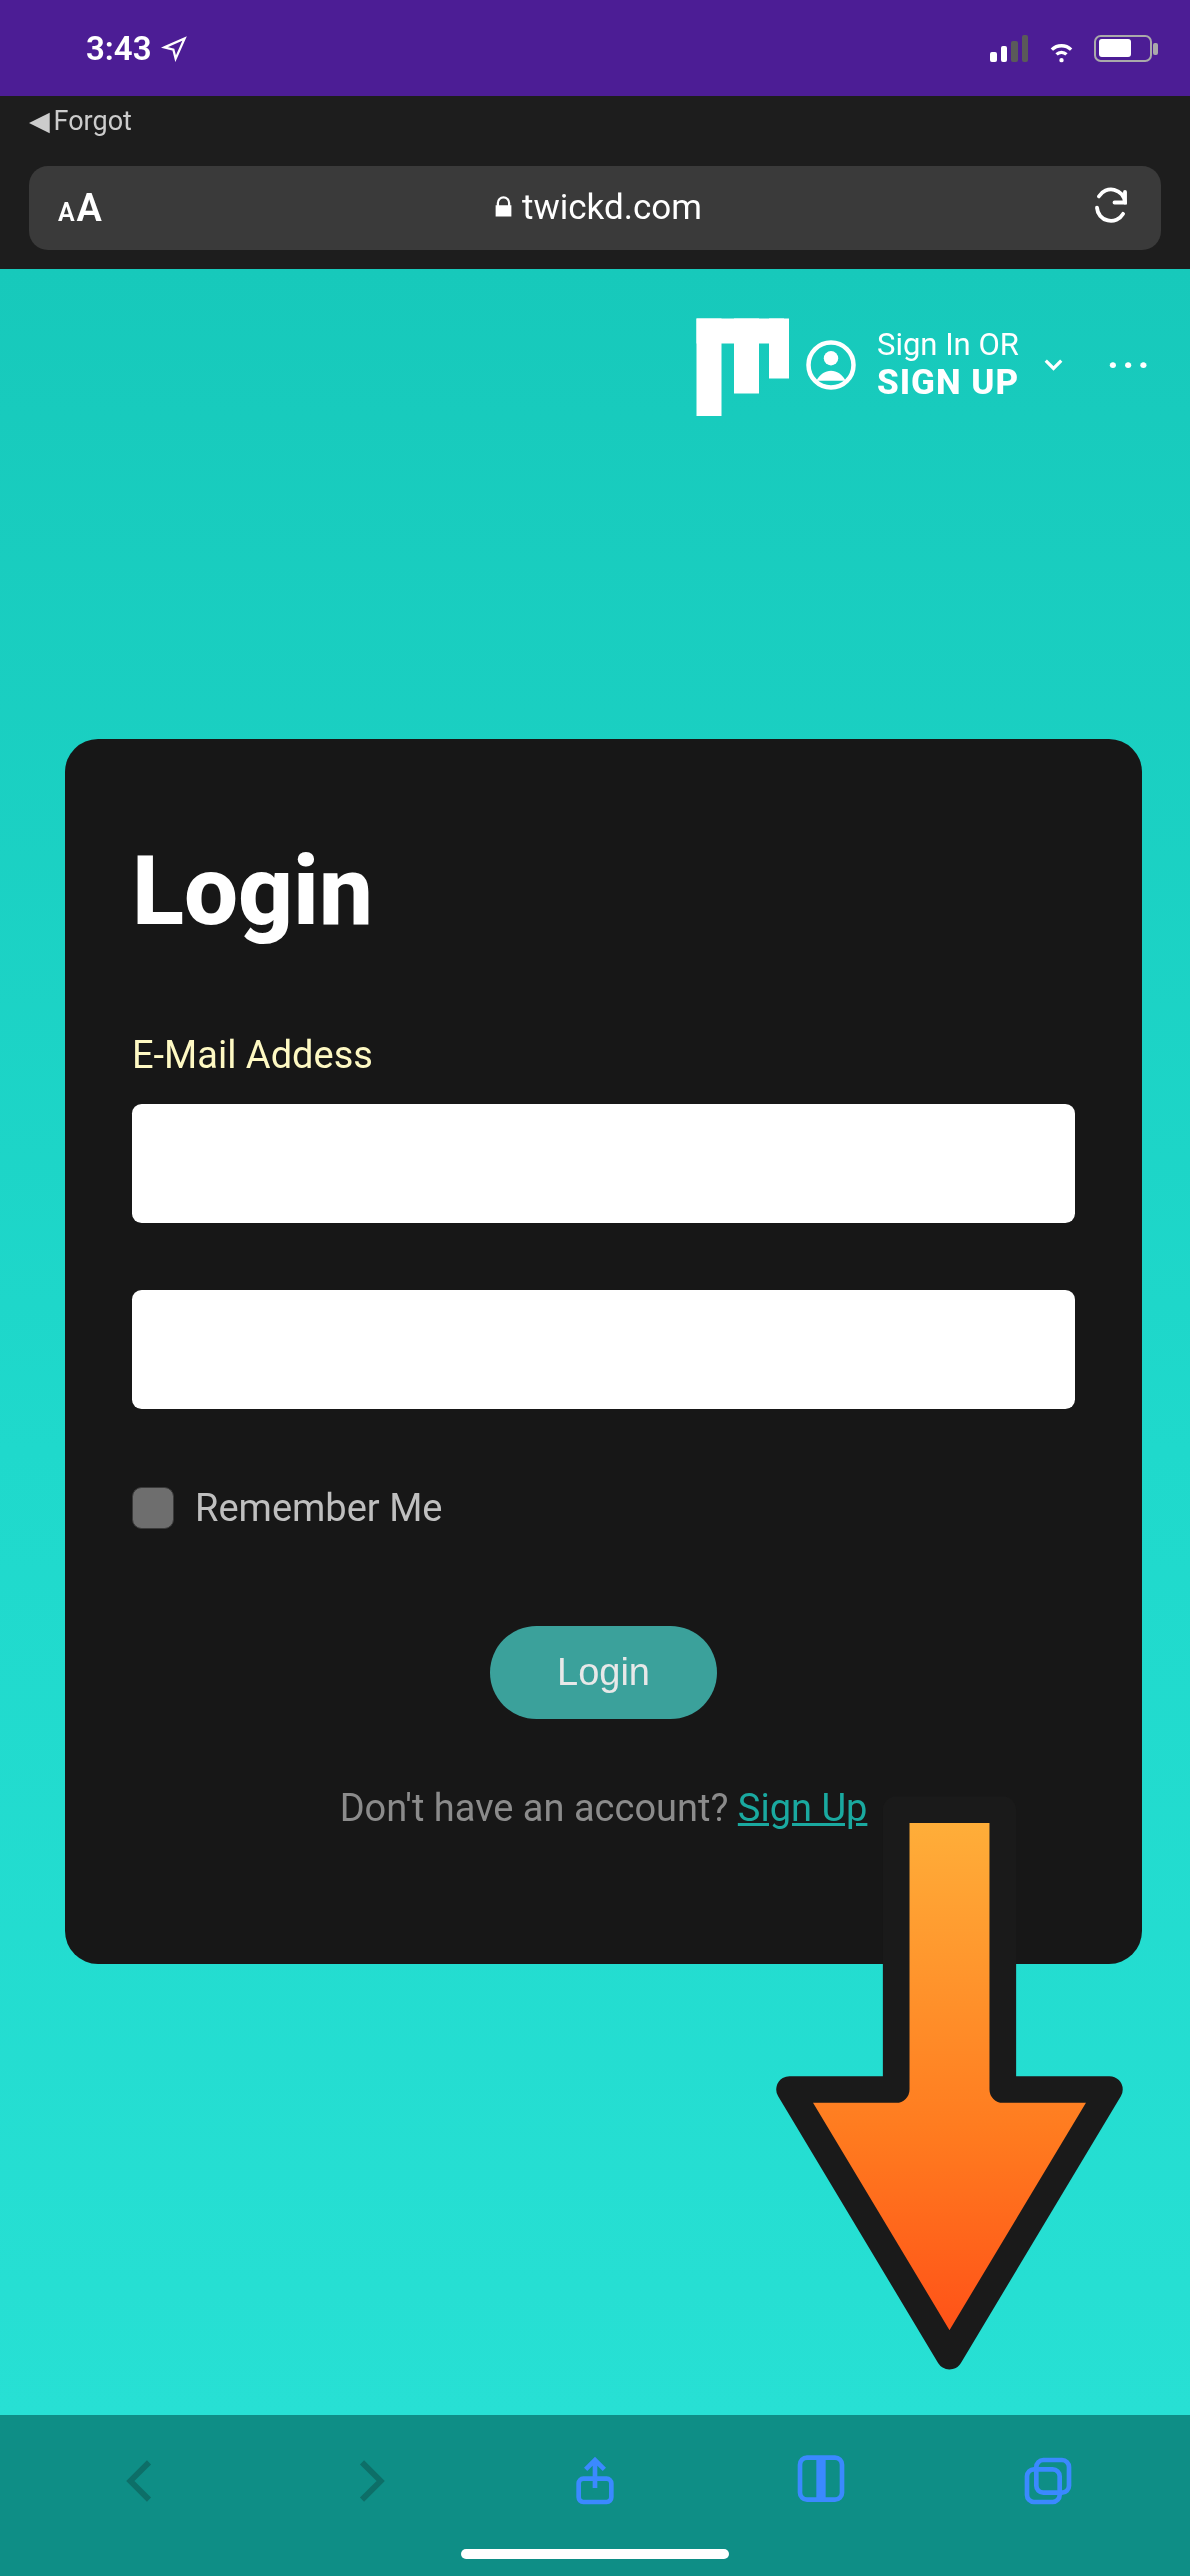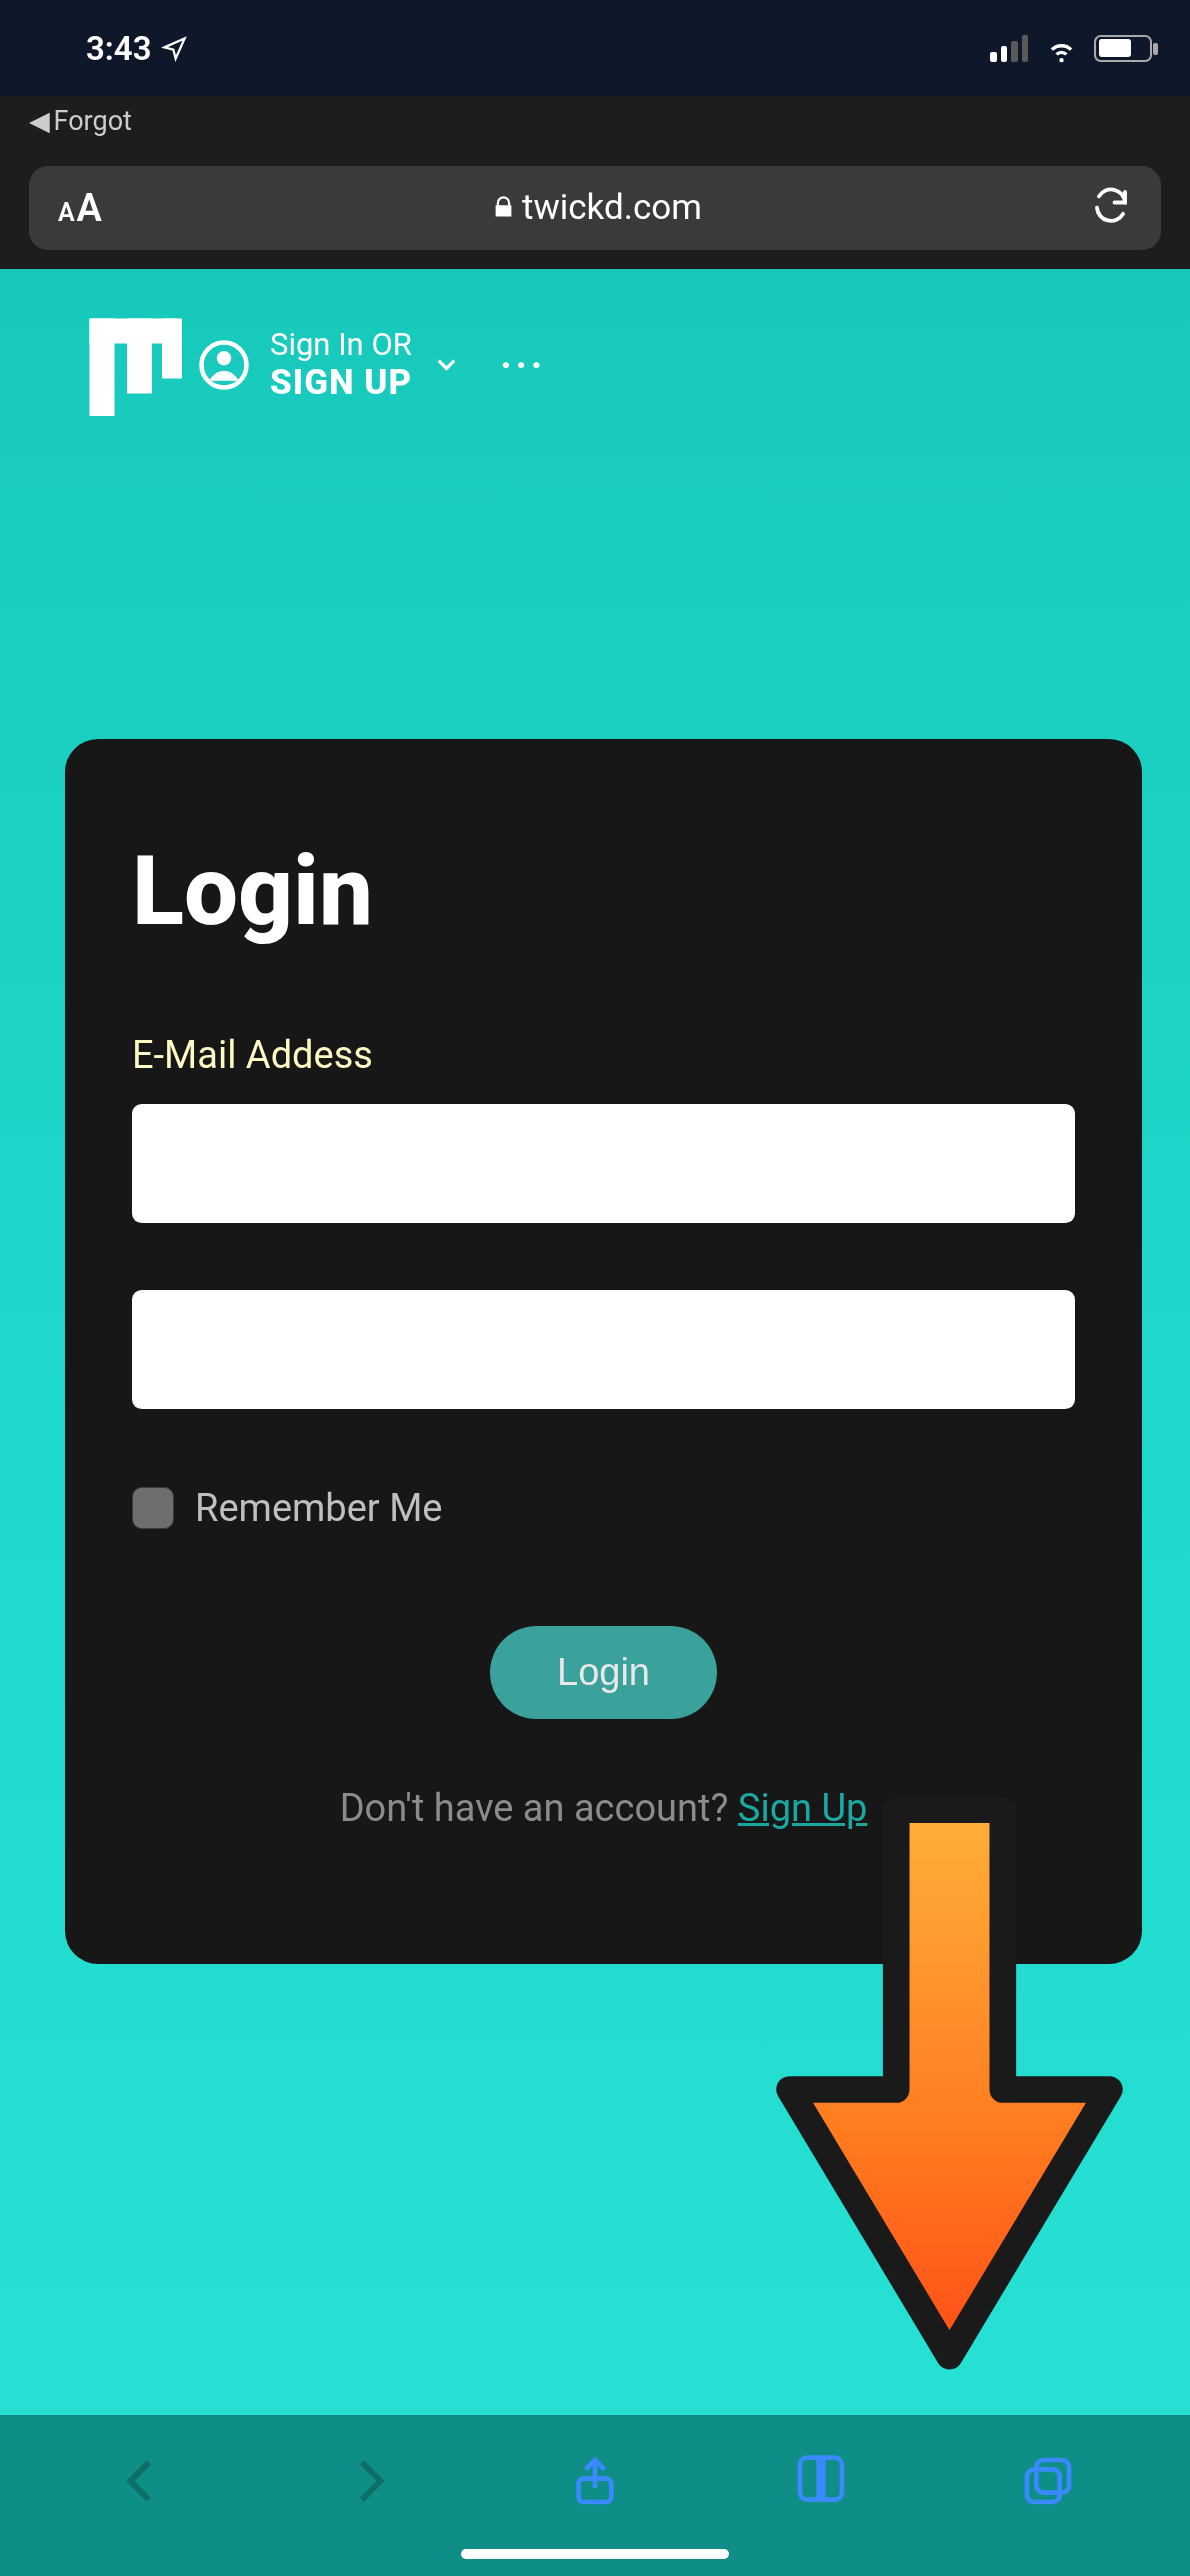--- a/index.html
+++ b/index.html
@@ -1,20 +1,20 @@
 <!DOCTYPE html>
 <html><head>
 <meta charset="utf-8">
 <style>
   * { box-sizing: border-box; margin: 0; padding: 0; }
   html, body { width: 1190px; height: 2576px; font-family: -apple-system, BlinkMacSystemFont, "Segoe UI", Roboto, Helvetica, Arial, sans-serif; background: #000; overflow: hidden; }
   
   .status-bar {
     height: 96px;
-    background: #0f172a;
+    background: #4c1d95;
     color: #fff;
     display: flex;
     align-items: center;
     justify-content: space-between;
     padding: 0 38px 0 86px;
     font-size: 33px;
     font-weight: 600;
   }
   .status-left { display: flex; align-items: center; gap: 9.6px; }
   .status-right { display: flex; align-items: center; gap: 15.3px; }
@@ -56,22 +56,22 @@
   .page {
     height: calc(2576px - 96px - 50px - 123px - 161px);
     background: linear-gradient(180deg, #17c9bb 0%, #1fd9cc 55%, #27e0d4 100%);
     position: relative;
     overflow: hidden;
   }
   .site-header {
     height: 192px;
     display: flex;
     align-items: center;
-    justify-content: flex-start;
-    padding: 0 72px;
+    justify-content: flex-end;
+    padding: 0 37px;
   }
   .logo { color: #fff; }
   .header-right { display: flex; align-items: center; gap: 38px; color: #fff; }
   .signin-block { display: flex; align-items: center; gap: 19px; }
   .signin-text { line-height: 1.15; }
   .signin-text .line1 { font-size: 31px; }
   .signin-text .line2 { font-size: 35px; font-weight: 800; letter-spacing: 1px; }
   .avatar-circle { width: 54px; height: 54px; }
   .more-dots { font-size: 38px; letter-spacing: 3.8px; font-weight: 700; }
 

